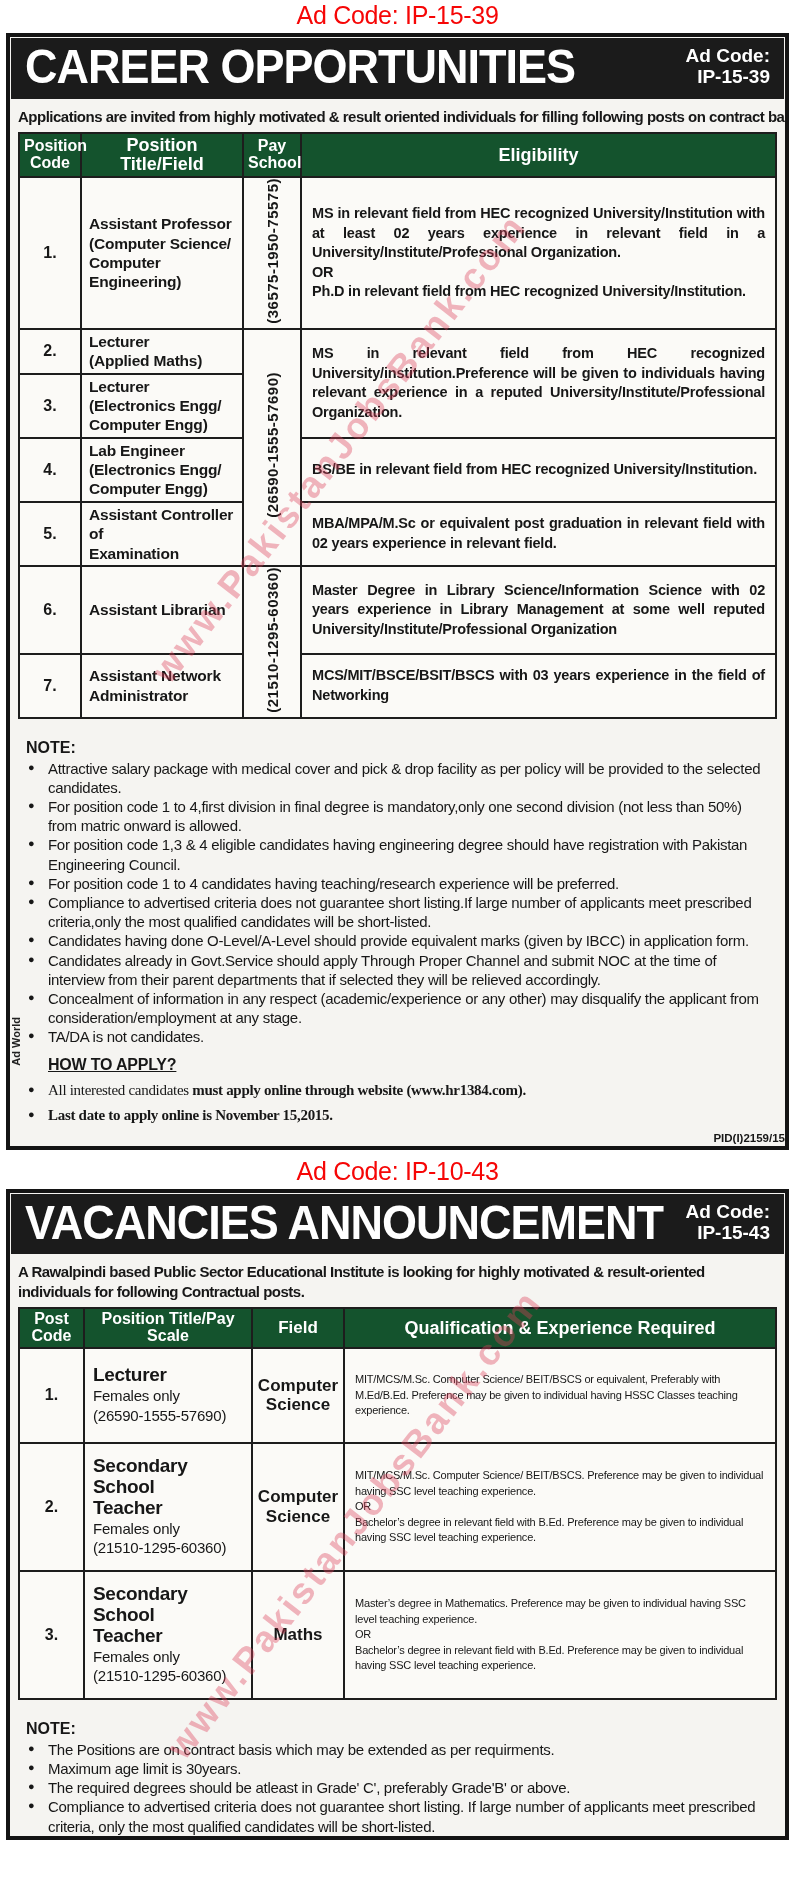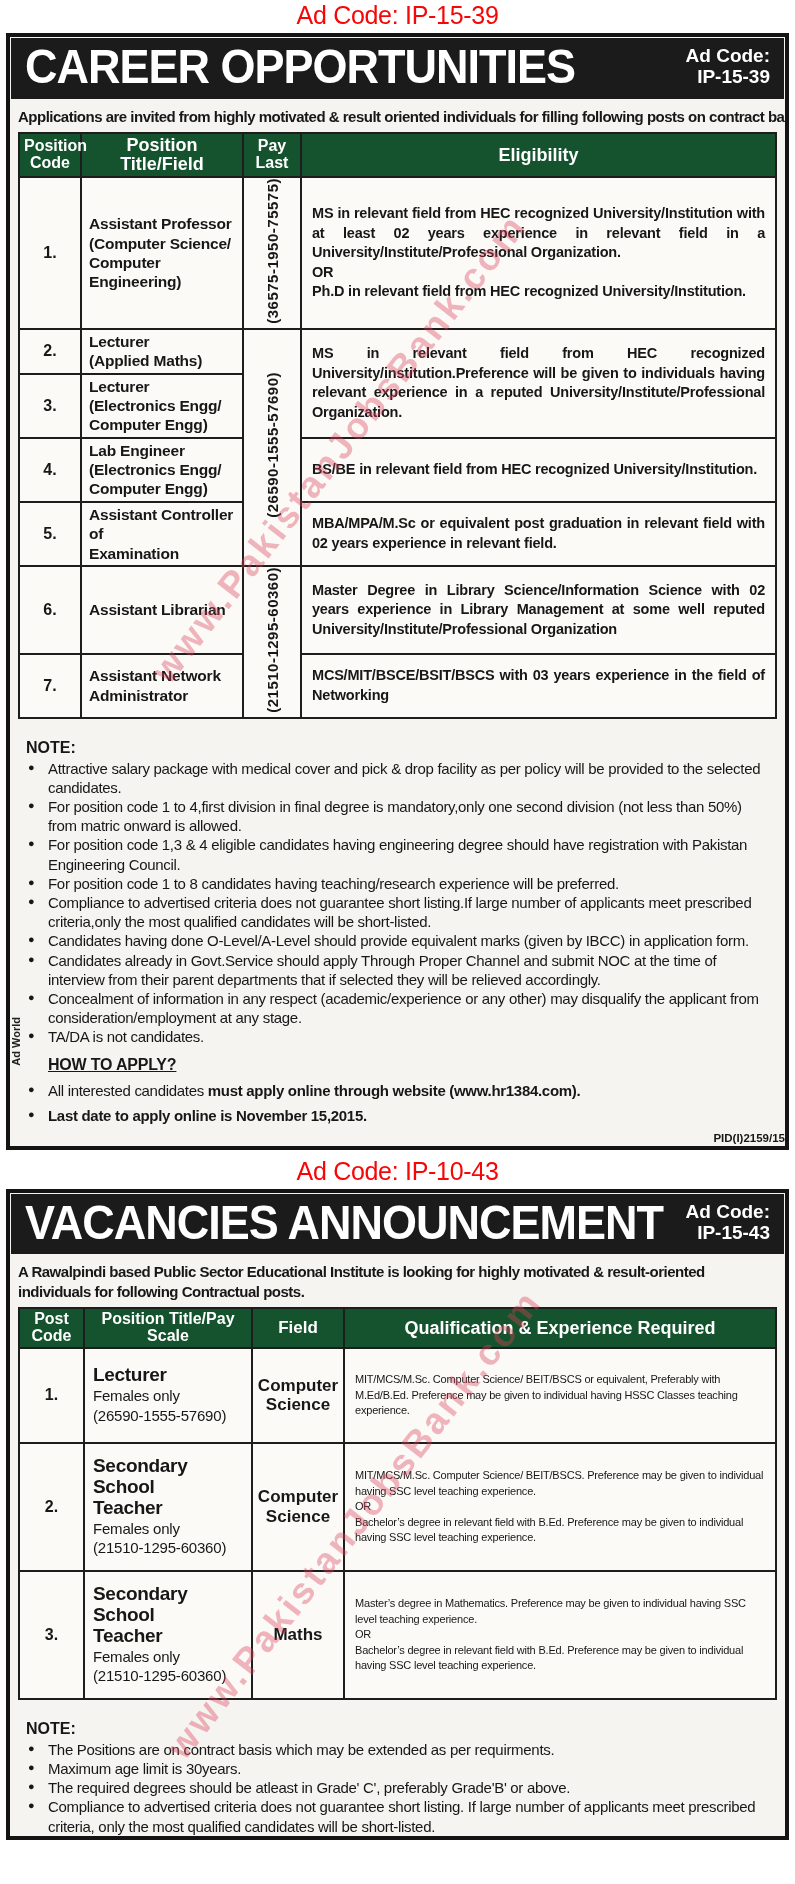--- a/index.html
+++ b/index.html
@@ -37,21 +37,21 @@
   td.field { font-weight:bold; font-size:17px; text-align:center; white-space:pre-line; vertical-align:middle; line-height:1.15; }
   td.qual  { font-size:11px; white-space:pre-line; vertical-align:middle; padding:5px 10px; line-height:1.4; letter-spacing:-0.2px; }
 
   .note-label { font-weight:bold; font-size:16px; margin:20px 0 2px 16px; }
   ul.notes { list-style:none; margin:0; padding:0 12px 0 16px; }
   .notes li { position:relative; padding-left:22px; font-size:15px; line-height:1.28; margin:0 0; letter-spacing:-0.3px; }
   .notes li::before, .apply-line::before { content:"●"; position:absolute; left:2px; top:1px; font-size:11px; }
 
   .howto { font-weight:bold; text-decoration:underline; font-size:16px; margin:9px 0 4px 38px; letter-spacing:-0.2px; }
 
-  .apply-line { position:relative; padding-left:22px; margin:8px 0 8px 16px; font-size:15px; letter-spacing:-0.3px; }
+  .apply-line { position:relative; padding-left:22px; margin:8px 0 8px 16px; font-size:15px; letter-spacing:-0.3px;font-family:Liberation Serif, serif; }
 
   .pid { text-align:right; font-size:11.5px; font-weight:bold; padding:0 0 2px; }
 
   .sideword { position:absolute; font-size:11px; font-weight:bold; color:#222; writing-mode:vertical-rl; transform:rotate(180deg); }
   .sideword.left  { left:0px; bottom:80px; }
 
   .wm { position:absolute; font-size:37px; font-weight:bold; color:rgba(222,62,90,0.38); letter-spacing:3px; white-space:nowrap; transform:rotate(-52deg); transform-origin:left center; pointer-events:none; z-index:5; }
   .wm1 { left:150px; top:620px; }
   .wm2 { left:165px; top:540px; }
 </style>
@@ -75,21 +75,21 @@
 
     <p class="intro one-line">Applications are invited from highly motivated &amp; result oriented individuals for filling following posts on contract basis:</p>
 
     <table class="jobs t1">
       <tbody>
           <tr>
         <th class="h-code">Position
 Code</th>
         <th class="h-title">Position Title/Field</th>
         <th class="h-pay">Pay
-Last</th>
+School</th>
         <th class="h-elig">Eligibility</th>
       </tr>
       <tr style="height:130px;">
         <td class="code">1.</td>
         <td class="title">Assistant Professor
 (Computer Science/
 Computer Engineering)</td>
         <td class="pay"><span class="pay-rot">(36575-1950-75575)</span></td>
         <td class="elig">MS in relevant field from HEC recognized University/Institution with at least 02 years experience in relevant field in a University/Institute/Professional Organization.
 OR
@@ -134,21 +134,21 @@
         <td class="elig">MCS/MIT/BSCE/BSIT/BSCS with 03 years experience in the field of Networking</td>
       </tr>
     </tbody>
       </table>
 
     <div class="note-label">NOTE:</div>
     <ul class="notes">
       <li>Attractive salary package with medical cover and pick &amp; drop facility as per policy will be provided to the selected candidates.</li>
       <li>For position code 1 to 4,first division in final degree is mandatory,only one second division (not less than 50%) from matric onward is allowed.</li>
       <li>For position code 1,3 &amp; 4 eligible candidates having engineering degree should have registration with Pakistan Engineering Council.</li>
-      <li>For position code 1 to 8 candidates having teaching/research experience will be preferred.</li>
+      <li>For position code 1 to 4 candidates having teaching/research experience will be preferred.</li>
       <li>Compliance to advertised criteria does not guarantee short listing.If large number of applicants meet prescribed criteria,only the most qualified candidates will be short-listed.</li>
       <li>Candidates having done O-Level/A-Level should provide equivalent marks (given by IBCC) in application form.</li>
       <li>Candidates already in Govt.Service should apply Through Proper Channel and submit NOC at the time of interview from their parent departments that if selected they will be relieved accordingly.</li>
       <li>Concealment of information in any respect (academic/experience or any other) may disqualify the applicant from consideration/employment at any stage.</li>
       <li>TA/DA is not candidates.</li>
     </ul>
 
     <div class="howto">HOW TO APPLY?</div>
     <div class="apply-line">
       <span>All interested candidates </span><b>must apply online through website (www.hr1384.com).</b>

